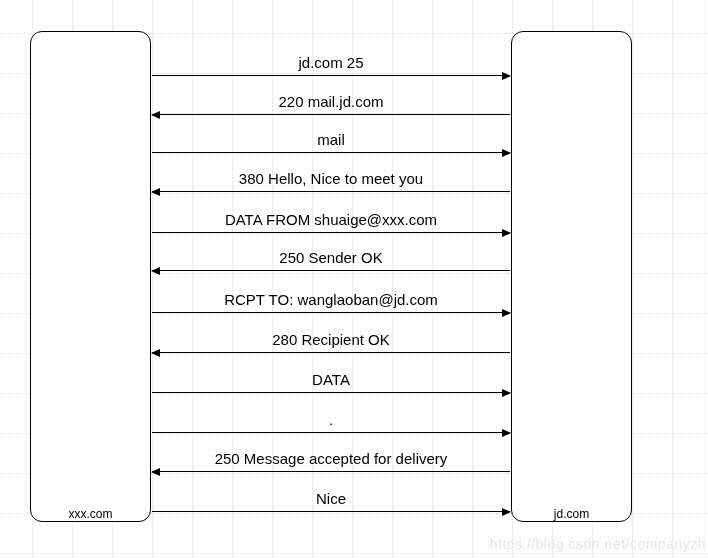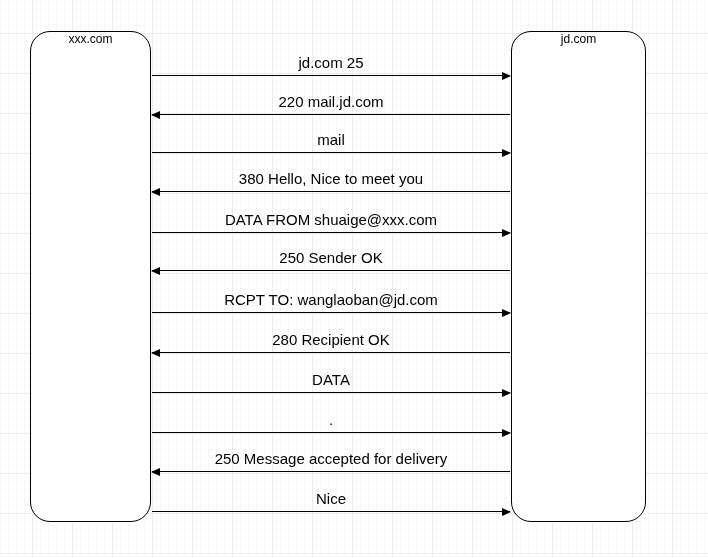--- a/index.html
+++ b/index.html
@@ -19,30 +19,30 @@
     background-size: 40px 40px, 40px 40px, 8px 8px, 8px 8px;
     background-position: 32px 33px, 32px 33px, 0px 1px, 0px 1px;
   }
 
   .actor {
     position: absolute;
     top: 31px;
     height: 491px;
     background: #ffffff;
     border: 1px solid #000000;
-    border-radius: 20px;
+    border-radius: 12px;
     display: flex;
-    align-items: flex-start;
+    align-items: flex-end;
     justify-content: center;
     font-size: 12px;
     color: #000000;
     box-sizing: border-box;
   }
   .actor.left  { left: 30px;  width: 121px; }
-  .actor.right { left: 511px; width: 135px; }
+  .actor.right { left: 511px; width: 121px; }
 
   .msg {
     position: absolute;
     left: 152px;
     width: 358px;
     height: 0;
   }
   .msg .lbl {
     position: absolute;
     left: 0; right: 0;
@@ -158,13 +158,14 @@
     </div>
   </div>
       <div class="msg right" style="top: 511px;">
     <div class="lbl">Nice</div>
     <div class="line">
       <div class="head"></div>
     </div>
   </div>
     </div>
 
+  <div class="watermark">https://blog.csdn.net/companyzh</div>
 </div>
 
 </body></html>

